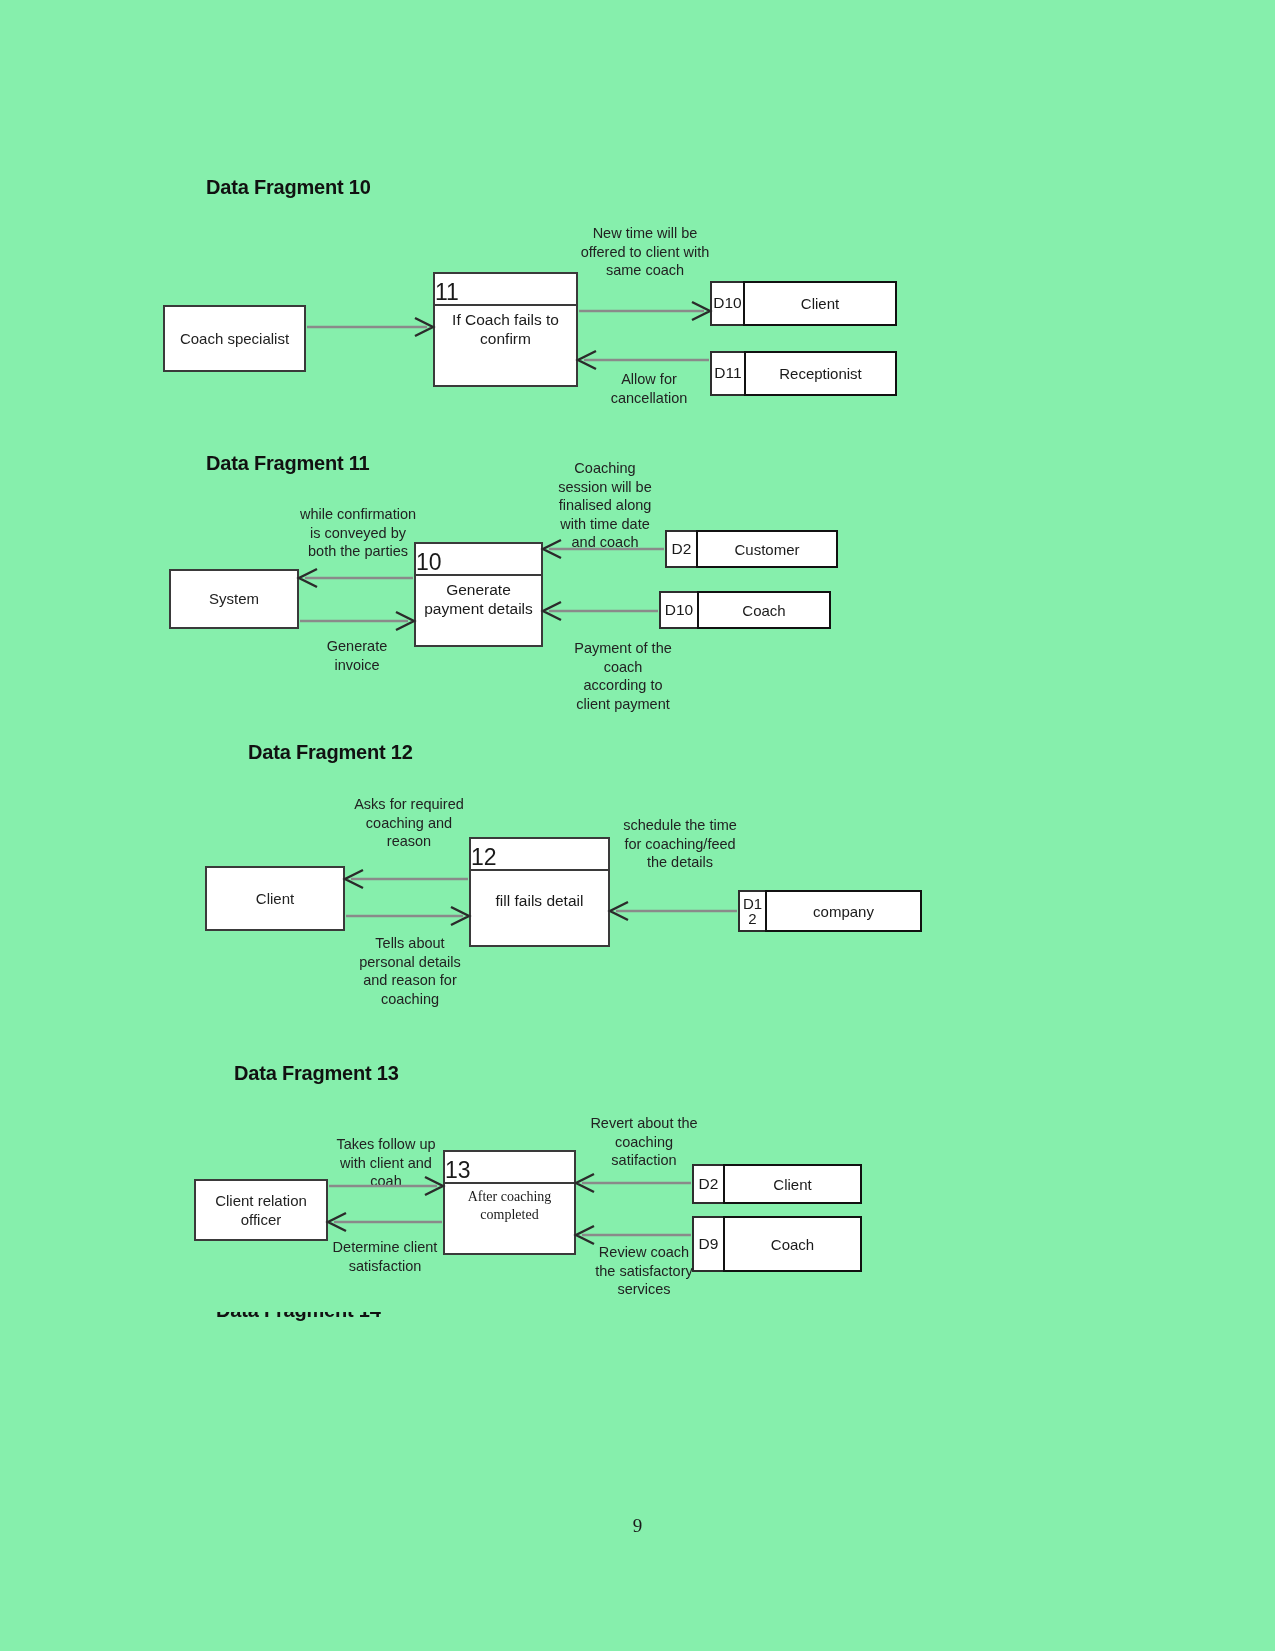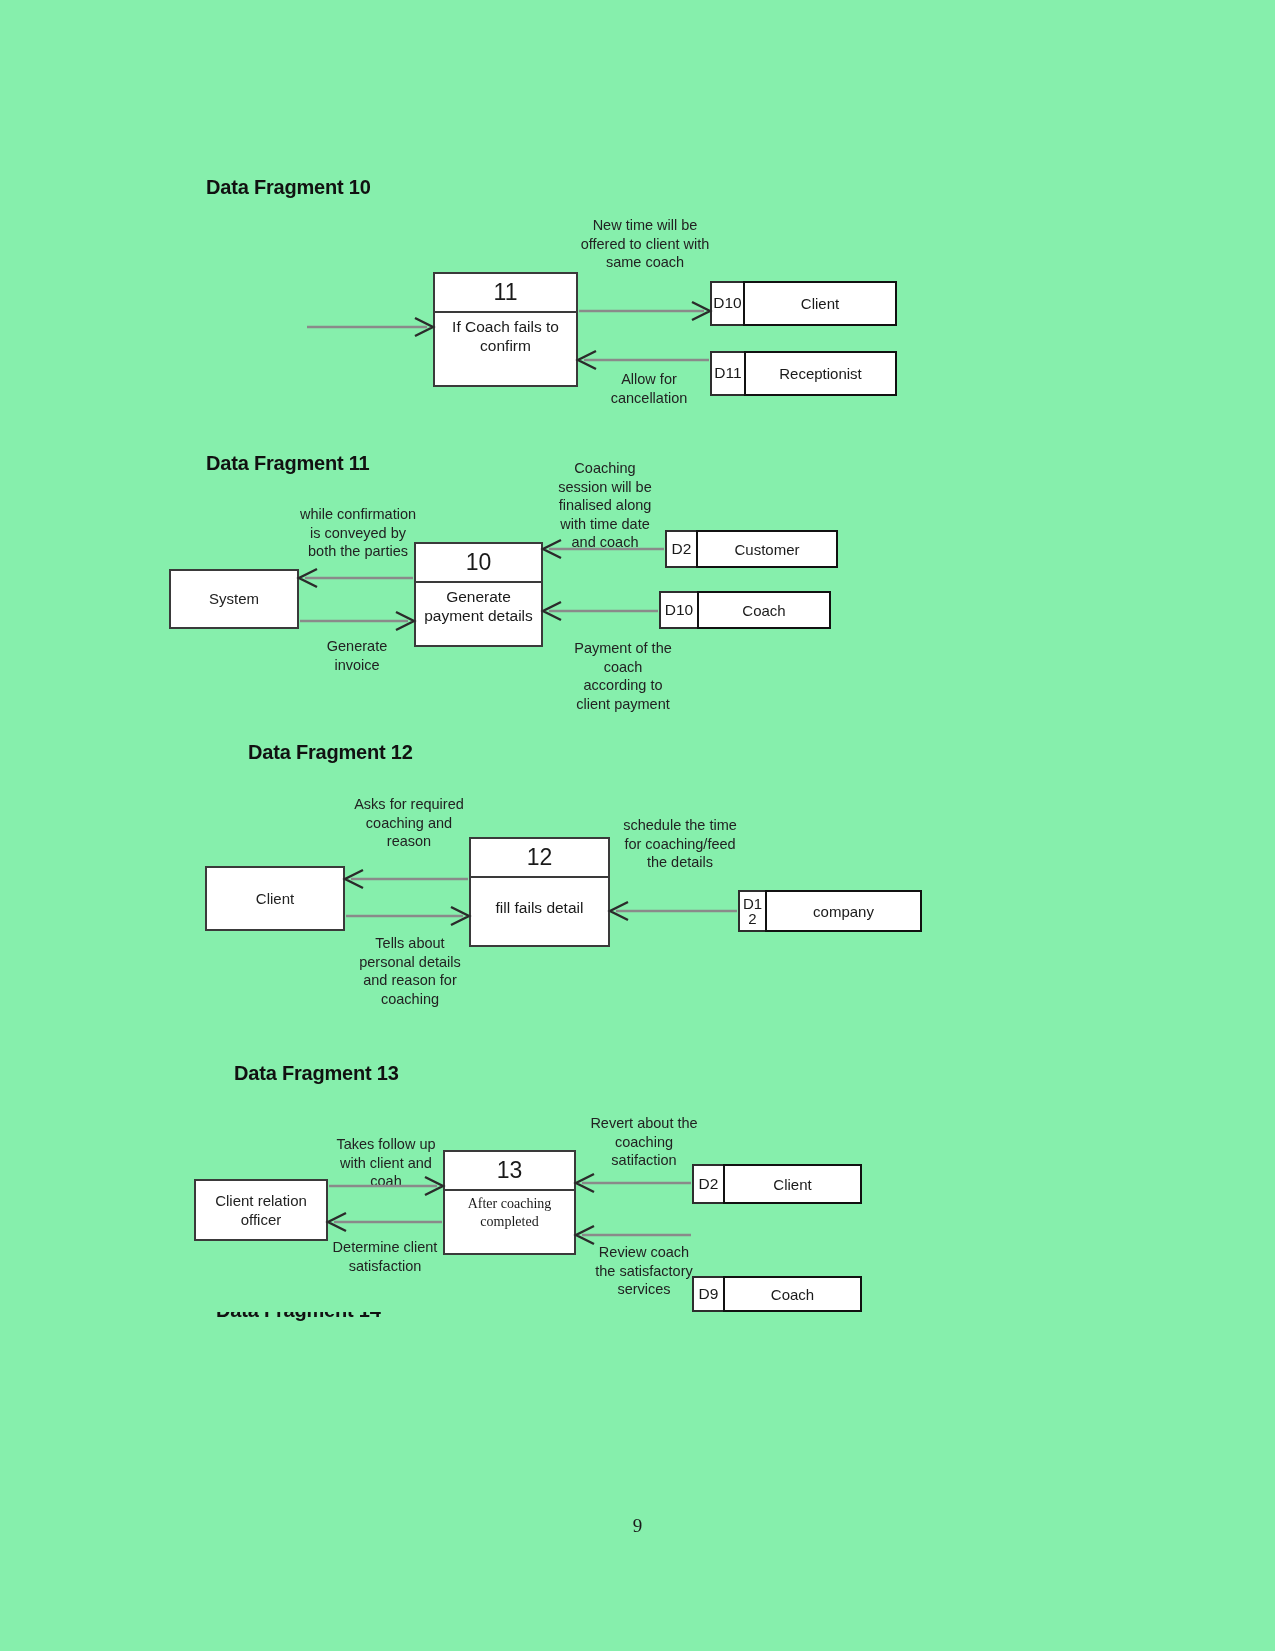--- a/index.html
+++ b/index.html
@@ -52,24 +52,24 @@
   
   .process {
     border: 2.5px solid #3a3a3a;
     background: #ffffff;
     display: flex;
     flex-direction: column;
     align-items: stretch;
   }
   .process .pnum {
     flex: 0 0 auto;
-    text-align: center;
+    text-align: left;
     font-size: 23px;
     line-height: 1;
-    padding: 7px 0 7px;
+    padding: 7px 0 0;
     border-bottom: 2.5px solid #3a3a3a;
     color: #1a1a1a;
   }
   .process .pbody {
     flex: 1 1 auto;
     display: flex;
     align-items: flex-start;
     justify-content: center;
     text-align: center;
     font-size: 15.5px;
@@ -139,22 +139,23 @@
 
   .clipper { position: absolute; overflow: hidden; }
 </style>
 </head>
 <body>
 
 <div class="page">
 
   <div class="abs frag-title" style="left:206px; top:176px;">Data Fragment 10</div>
 
-  <div class="abs flow-label" style="left:572px; top:216px; width:146px;">New time will be offered to client with same coach</div>
-
+  <div class="abs flow-label" style="left:572px; top:224px; width:146px;">New time will be offered to client with same coach</div>
+
+  <div class="abs entity" style="left:163px; top:305px; width:143px; height:67px;">Coach specialist</div>
 
   <div class="abs process" style="left:433px; top:272px; width:145px; height:115px;">
     <div class="pnum">11</div>
     <div class="pbody">If Coach  fails to confirm</div>
   </div>
 
   <div class="abs store" style="left:710px; top:281px; width:187px; height:45px;">
     <div class="sid" style="width:33px;">D10</div>
     <div class="sname">Client</div>
   </div>
@@ -264,21 +265,21 @@
   <div class="abs process serif" style="left:443px; top:1150px; width:133px; height:105px;">
     <div class="pnum">13</div>
     <div class="pbody">After coaching completed</div>
   </div>
 
   <div class="abs store" style="left:692px; top:1164px; width:170px; height:40px;">
     <div class="sid" style="width:31px;">D2</div>
     <div class="sname">Client</div>
   </div>
 
-  <div class="abs store" style="left:692px; top:1276px; width:170px; height:36px;">
+  <div class="abs store" style="left:692px; top:1216px; width:170px; height:56px;">
     <div class="sid" style="width:31px;">D9</div>
     <div class="sname">Coach</div>
   </div>
 
   <div class="abs flow-label" style="left:326px; top:1238px; width:118px;">Determine client satisfaction</div>
 
   <div class="abs flow-label" style="left:595px; top:1243px; width:98px;">Review coach the satisfactory services</div>
 
   <svg class="flow-svg" style="left:0; top:0; width:1275px; height:1651px;">
 

